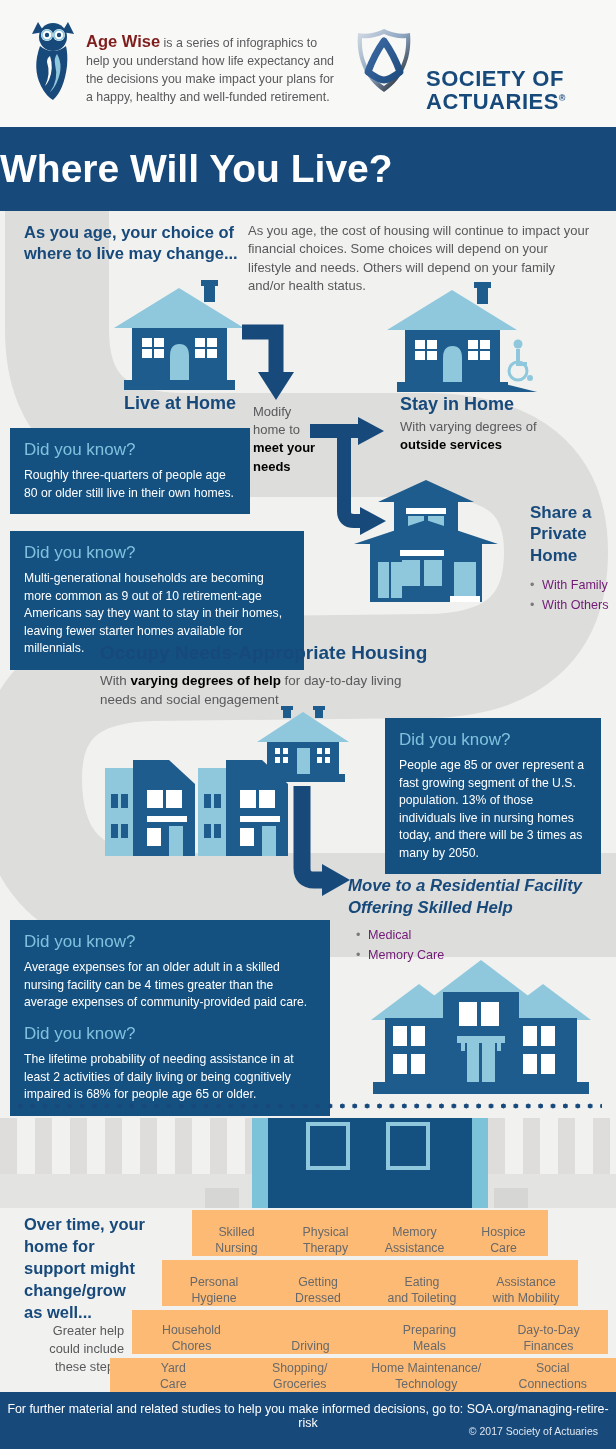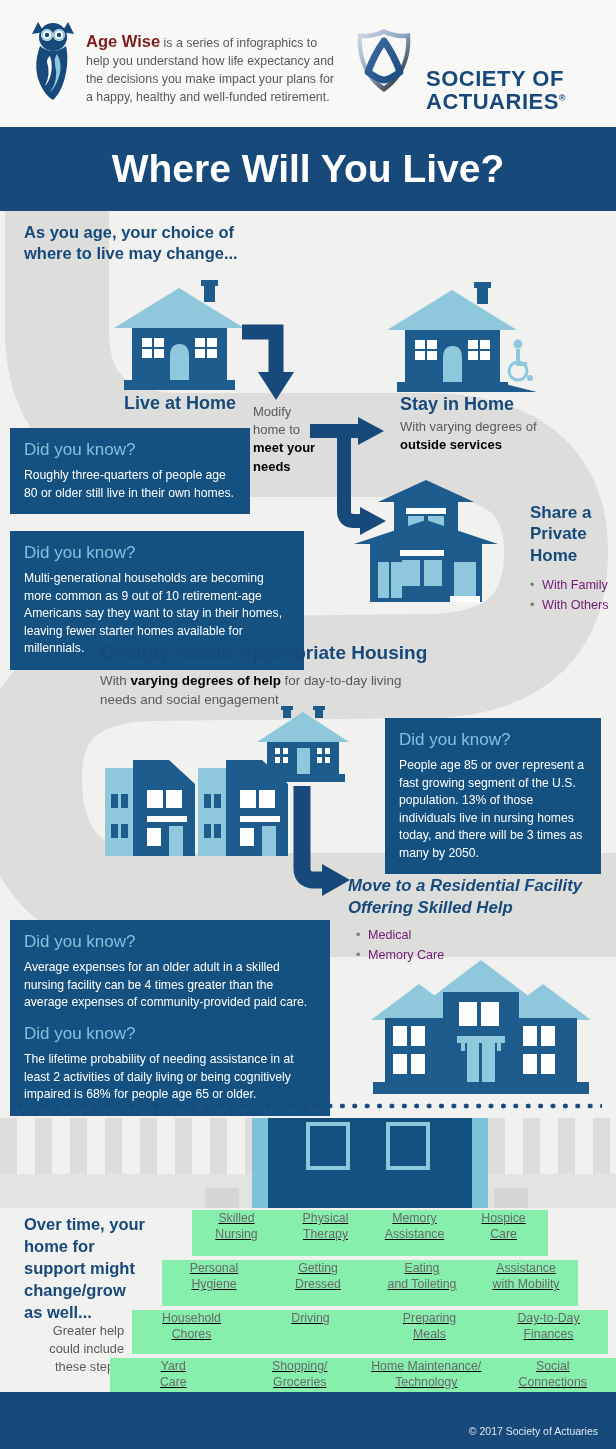--- a/index.html
+++ b/index.html
@@ -9,39 +9,39 @@
 
   
   .header{position:absolute;left:0;top:0;width:616px;height:127px;background:#f8f8f7;}
   .brand-text{position:absolute;left:86px;top:30px;width:252px;font-size:12.4px;line-height:1.42;color:#58595b;}
   .brand-text .brand{font-weight:bold;color:#7f1d1d;font-size:16.5px;}
   .soa-wordmark{position:absolute;left:426px;top:38px;color:#17497b;font-weight:bold;font-size:22px;line-height:1.06;letter-spacing:.5px;margin-top:29px;}
   .soa-wordmark sup{font-size:9px;letter-spacing:0;}
 
   
   .banner{position:absolute;left:0;top:127px;width:616px;height:84px;background:#17497b;}
-  .banner h1{margin:0;color:#ffffff;font-size:39px;line-height:84px;text-align:center;font-weight:bold;}
+  .banner h1{margin:0;color:#ffffff;font-size:39px;line-height:84px;text-align:left;font-weight:bold;}
 
   
   .navy-h{color:#17497b;font-weight:bold;}
   .gray{color:#58595b;}
   .gray b{color:#000000;}
 
   
   .fact{position:absolute;background:#155180;color:#ffffff;padding:12px 14px;box-sizing:border-box;}
   .fact h3{margin:0 0 7px 0;color:#7fc2de;font-size:17px;font-weight:normal;}
   .fact p{margin:0;font-size:12.2px;line-height:1.44;}
 
   
   ul.blist{list-style:none;margin:4px 0 0 0;padding:0;}
   ul.blist li{font-size:12.6px;color:#701a75;line-height:1.55;padding-left:12px;position:relative;}
   ul.blist li::before{content:"•";position:absolute;left:0;color:#7a7b7d;}
 
   
-  .step-row{position:absolute;background:#86efac;display:flex;align-items:flex-start;text-decoration:underline;}
+  .step-row{position:absolute;background:#fdba74;display:flex;align-items:flex-end;}
   .step-cell{flex:1;text-align:center;font-size:12.3px;line-height:1.32;color:#68696b;white-space:pre-line;}
 
   .dotted{position:absolute;left:14px;top:1103px;width:588px;height:6px;
     background-image:radial-gradient(circle,#17497c 2.3px,transparent 2.7px);
     background-size:12.4px 6px;background-repeat:repeat-x;background-position:0 50%;}
 
   .slats{position:absolute;top:1118px;height:56px;
     background-image:repeating-linear-gradient(90deg,#dedddb 0px,#dedddb 17px,transparent 17px,transparent 35px);}
   .slat-band{position:absolute;top:1174px;height:34px;background:#e3e3e1;}
   .pedestal{position:absolute;top:1188px;width:34px;height:20px;background:#d6d6d4;}
@@ -103,20 +103,21 @@
       <div>SOCIETY OF</div>
       <div><span>ACTUARIES</span><sup>®</sup></div>
     </div>
   </div>
 
   <div class="banner">
     <h1>Where Will You Live?</h1>
   </div>
 
   <div class="abs navy-h" style="left:24px;top:222px;width:240px;font-size:16.5px;line-height:1.3;">As you age, your choice of where to live may change...</div>
+  <div class="abs gray" style="left:248px;top:222px;width:346px;font-size:13px;line-height:1.42;">As you age, the cost of housing will continue to impact your financial choices. Some choices will depend on your lifestyle and needs. Others will depend on your family and/or health status.</div>
 
   <svg class="abs" style="left:112px;top:280px;" width="135" height="118" viewBox="0 0 135 118">
     <rect x="92" y="4" width="11" height="18" fill="#1d5c8c"></rect>
     <rect x="89" y="0" width="17" height="6" fill="#1d5c8c"></rect>
     <polygon points="2,48 67,8 132,48" fill="#8fc8dd"></polygon>
     <rect x="20" y="48" width="95" height="52" fill="#1d5c8c"></rect>
     <rect x="30" y="58" width="22" height="20" fill="#ffffff"></rect>
     <rect x="40" y="58" width="2" height="20" fill="#1d5c8c"></rect>
     <rect x="30" y="67" width="22" height="2" fill="#1d5c8c"></rect>
     <rect x="83" y="58" width="22" height="20" fill="#ffffff"></rect>
@@ -355,16 +356,17 @@
       <div class="step-cell">Shopping/
 Groceries</div>
       <div class="step-cell">Home Maintenance/
 Technology</div>
       <div class="step-cell">Social
 Connections</div>
     </div>
   </div>
 
   <div class="footer">
+    <div class="ftext">For further material and related studies to help you make informed decisions, go to: SOA.org/managing-retire-risk</div>
     <div class="fcopy">© 2017 Society of Actuaries</div>
   </div>
 
 </div>
 
 </body></html>

